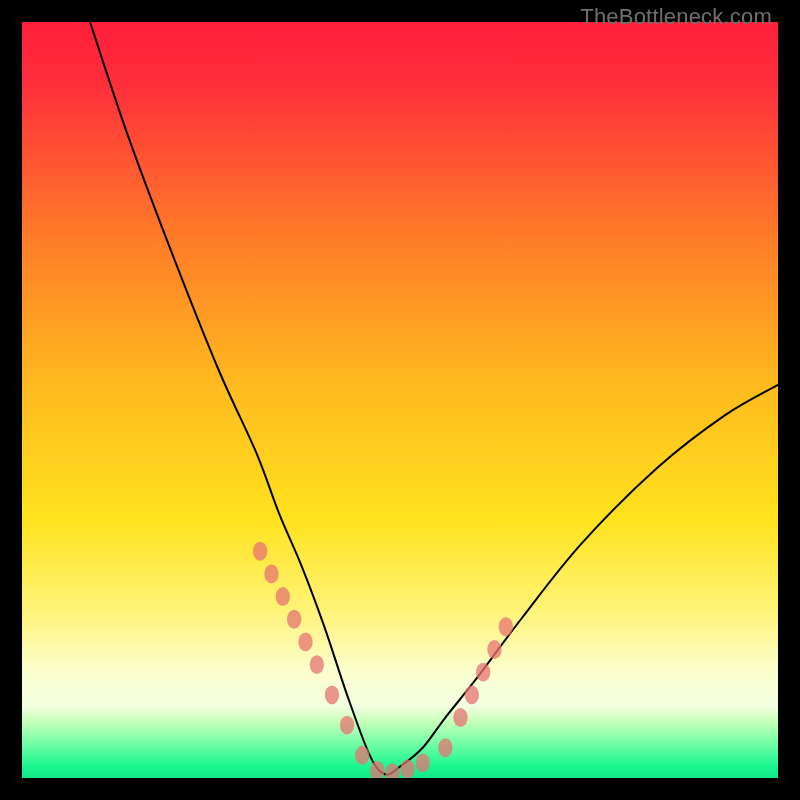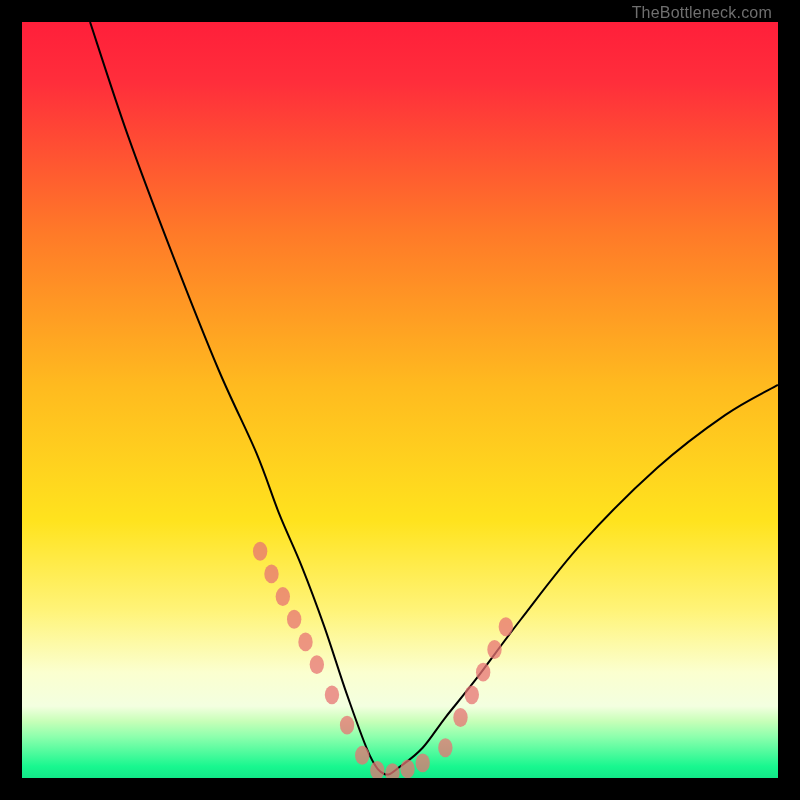--- a/index.html
+++ b/index.html
@@ -24,21 +24,21 @@
     left: 0;
     top: 0;
     width: 100%;
     height: 100%;
   }
   .watermark {
     position: absolute;
     top: 4px;
     right: 28px;
     color: #6f6f6f;
-    font-size: 16px;
+    font-size: 22px;
     letter-spacing: 0.2px;
     font-weight: 500;
     text-align: right;
     user-select: none;
   }
   svg.curve {
     position: absolute;
     left: 0;
     top: 0;
     width: 100%;

